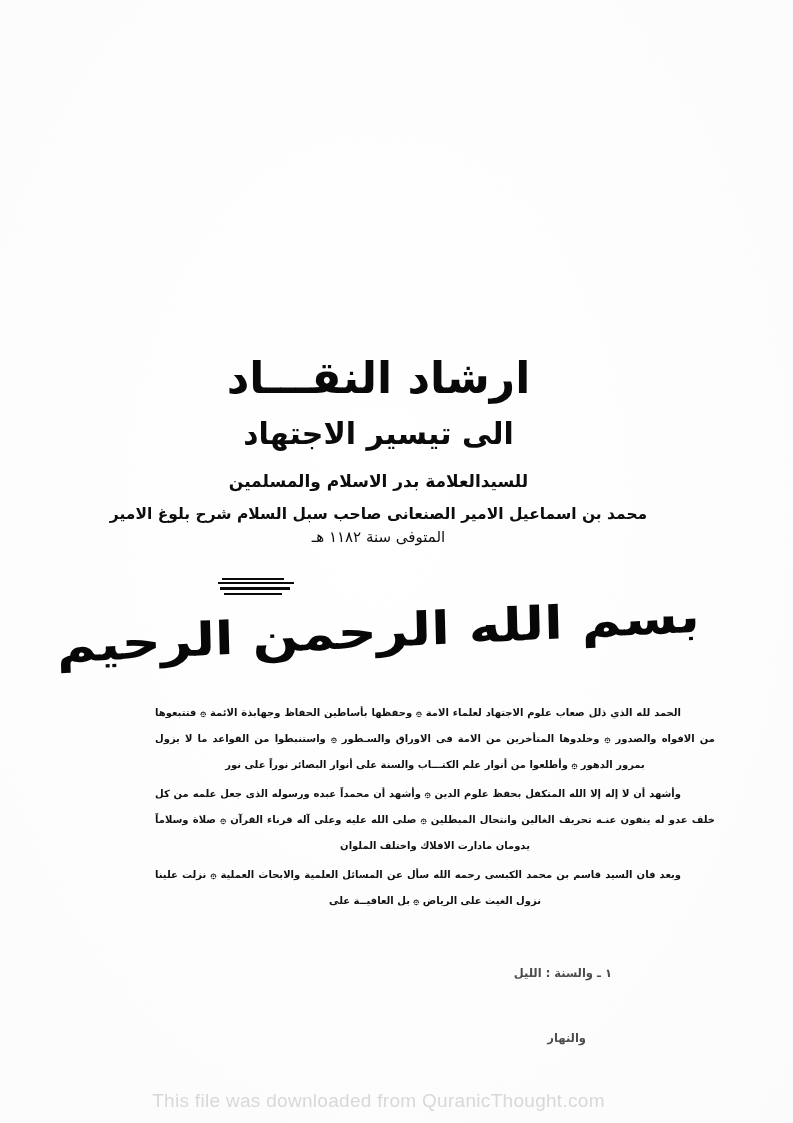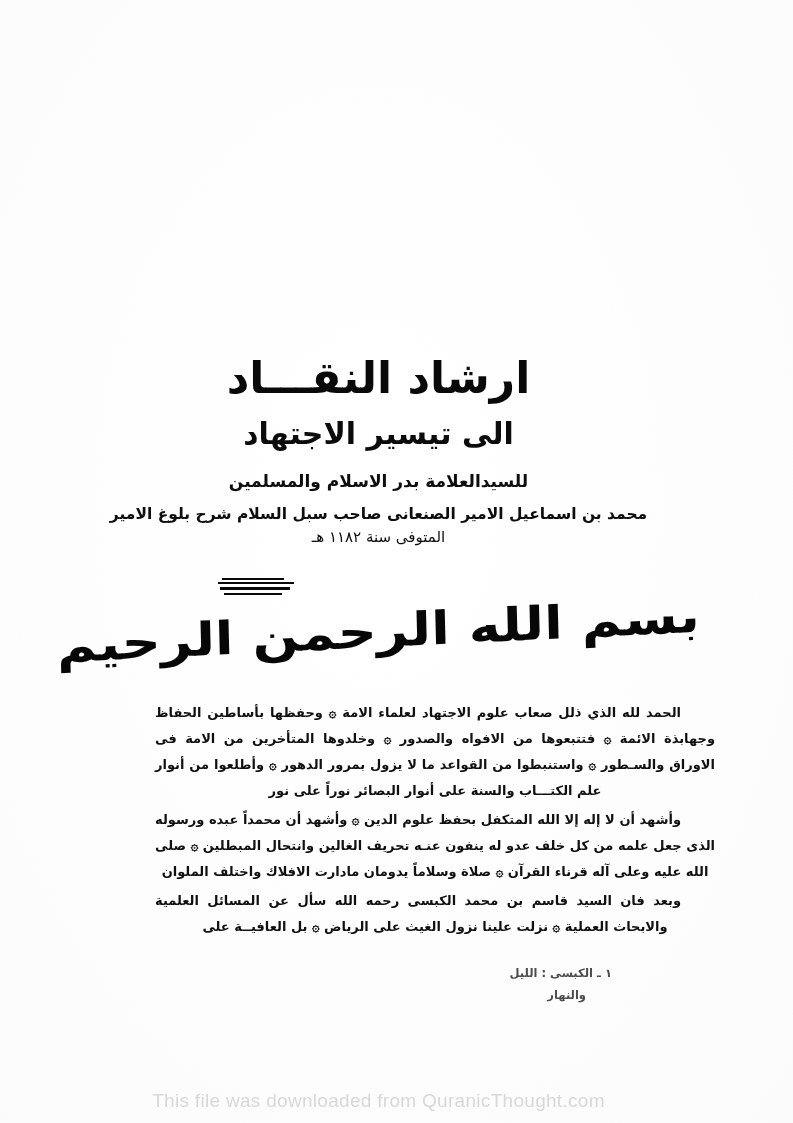--- a/index.html
+++ b/index.html
@@ -144,21 +144,21 @@
 
   
   .body-text {
     position: absolute;
     top: 700px;
     right: 78px;
     width: 560px;
     text-align: justify;
     text-align-last: center;
     font-family: "DejaVu Sans", sans-serif;
-    font-size: 13px;
+    font-size: 10px;
     font-weight: 700;
     line-height: 26px;
     color: #101010;
   }
   .body-text p {
     margin: 0 0 3px 0;
     text-align: justify;
     text-indent: 34px;
   }
 
@@ -173,20 +173,21 @@
     font-weight: 700;
     line-height: 22px;
     color: #262626;
     text-align: right;
     direction: rtl;
     opacity: 0.82;
   }
   .footnote .fn-cont {
     display: block;
     padding-right: 26px;
+    margin-top: 43px;
   }
 
   
   .watermark {
     position: absolute;
     top: 1090px;
     left: 0;
     right: 0;
     text-align: center;
     direction: ltr;
@@ -229,20 +230,20 @@
   </div>
 
   <div class="body-text">
     <p>الحمد لله الذي ذلل صعاب علوم الاجتهاد لعلماء الامة ۞ وحفظها بأساطين الحفاظ وجهابذة الائمة ۞ فتتبعوها من الافواه والصدور ۞ وخلدوها المتأخرين من الامة فى الاوراق والسـطور ۞ واستنبطوا من القواعد ما لا يزول بمرور الدهور ۞ وأطلعوا من أنوار علم الكتـــاب والسنة على أنوار البصائر نوراً على نور</p>
     <p>وأشهد أن لا إله إلا الله المتكفل بحفظ علوم الدين ۞ وأشهد أن محمداً عبده ورسوله الذى جعل علمه من كل خلف عدو له ينفون عنـه تحريف الغالين وانتحال المبطلين ۞ صلى الله عليه وعلى آله قرناء القرآن ۞ صلاة وسلاماً يدومان مادارت الافلاك واختلف الملوان</p>
     <p>وبعد فان السيد قاسم بن محمد الكبسى رحمه الله سأل عن المسائل العلمية والابحاث العملية ۞ نزلت علينا نزول الغيث على الرياض ۞ بل العافيــة على</p>
   </div>
 
   <div class="footnote">
     <span>١ ـ</span>
-    <span>الكبسى :</span>
+    <span>والسنة :</span>
     <span>الليل</span>
     <span class="fn-cont">والنهار</span>
   </div>
 
   <div class="watermark">This file was downloaded from QuranicThought.com</div>
 
 </div>
 
 </body></html>

